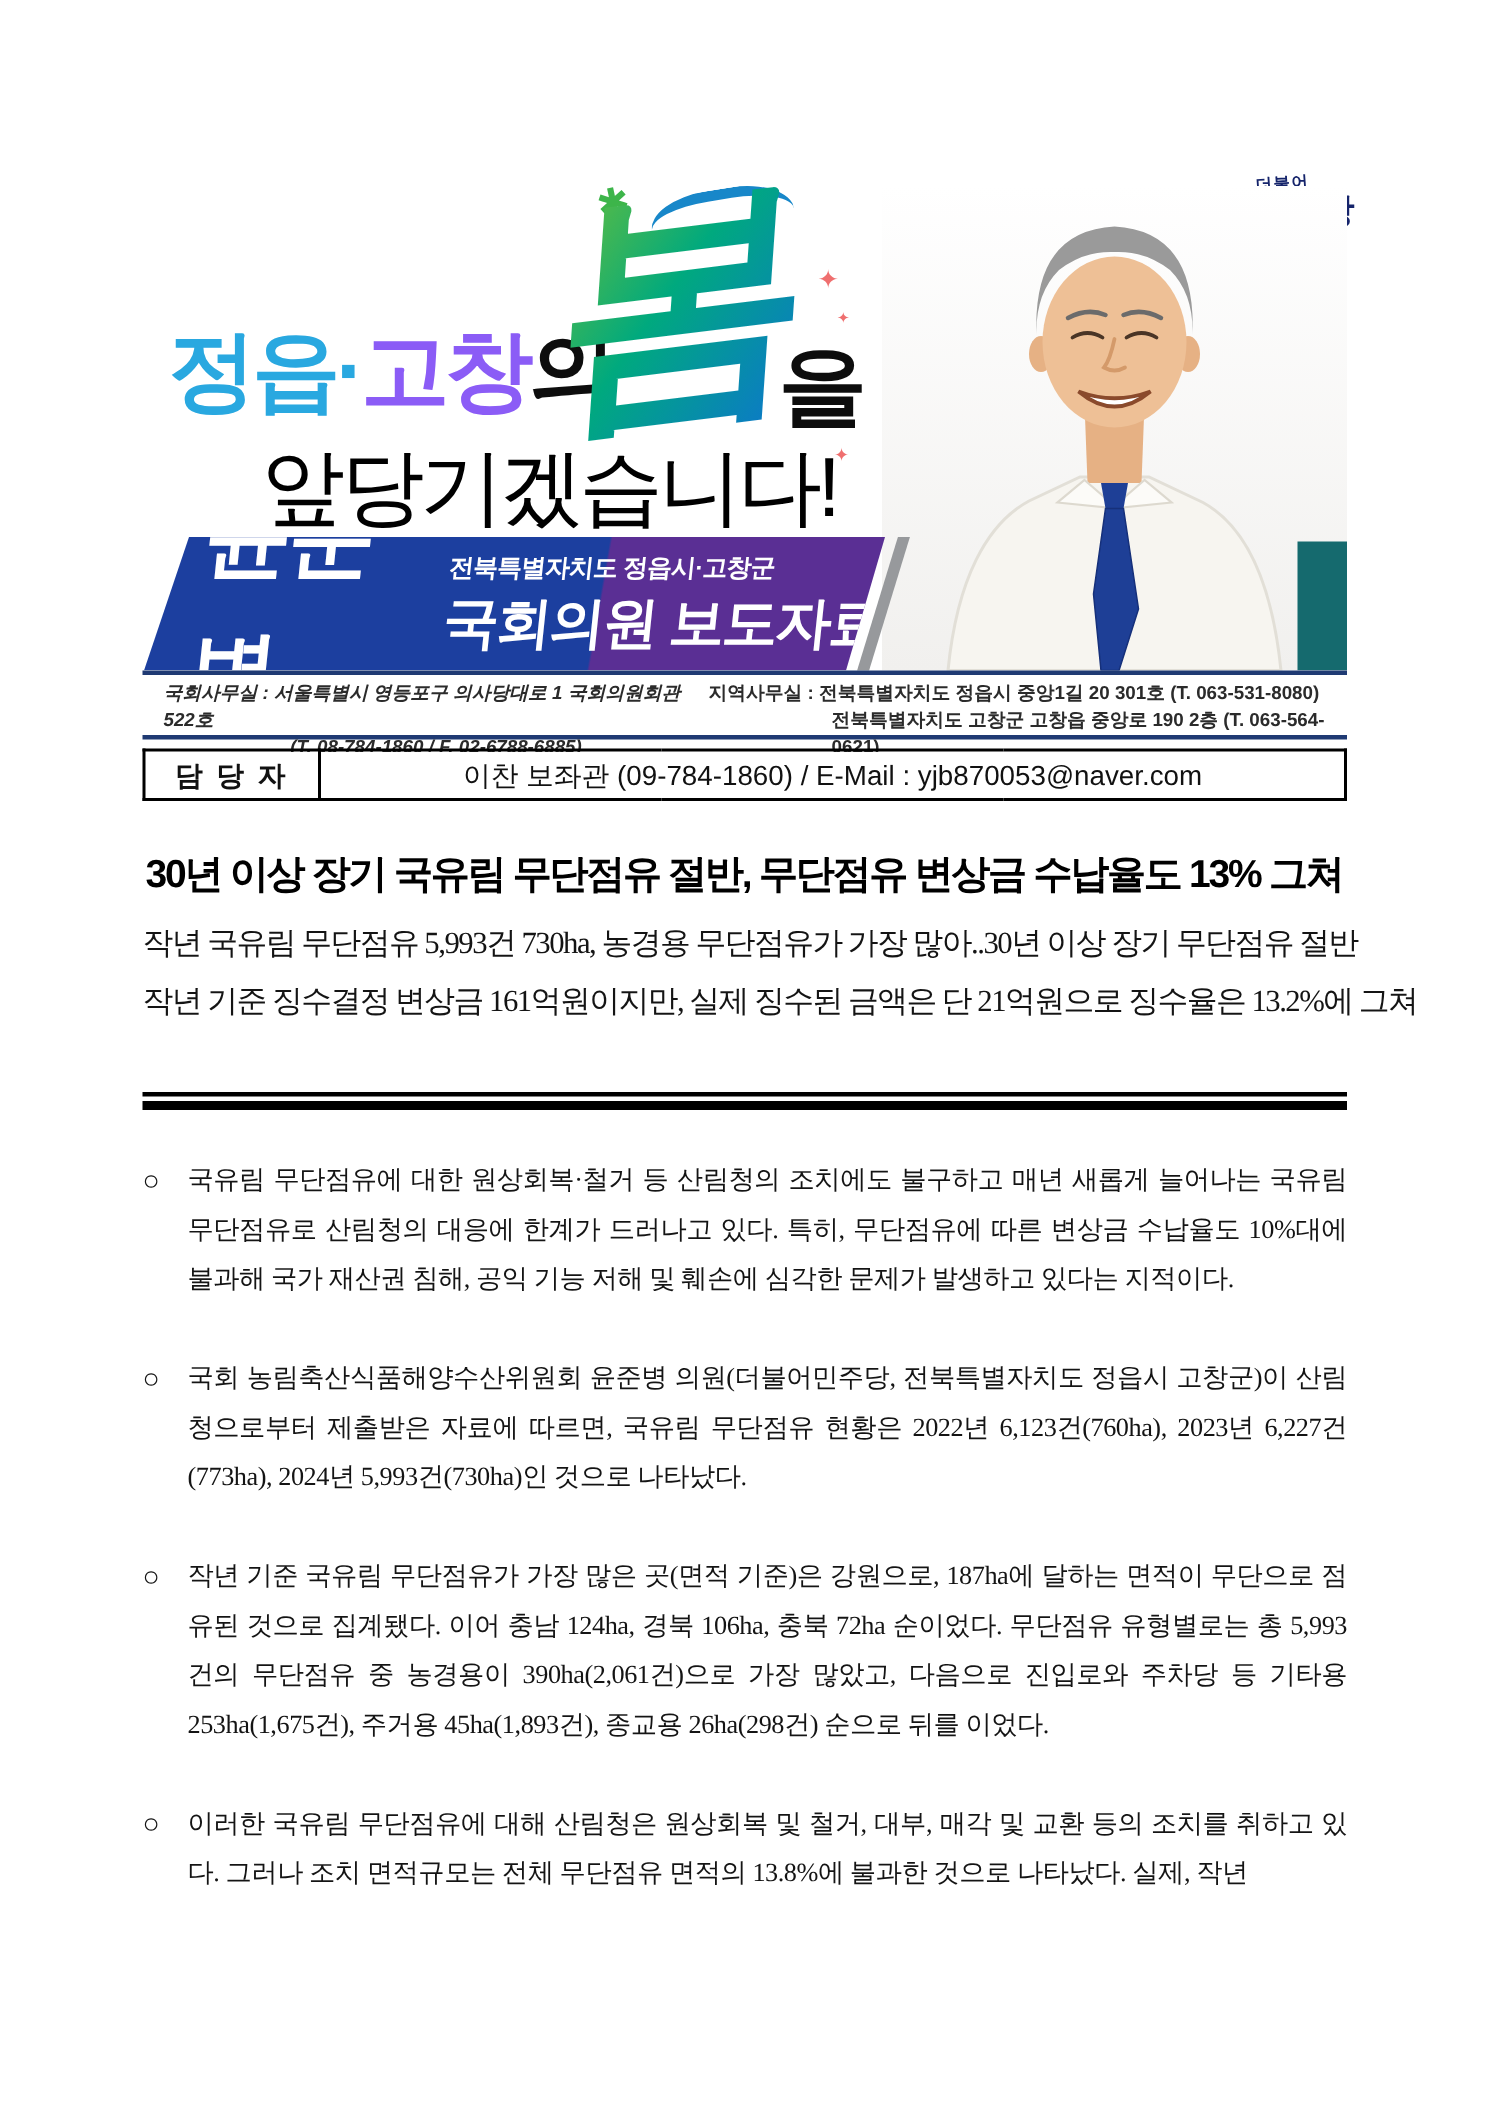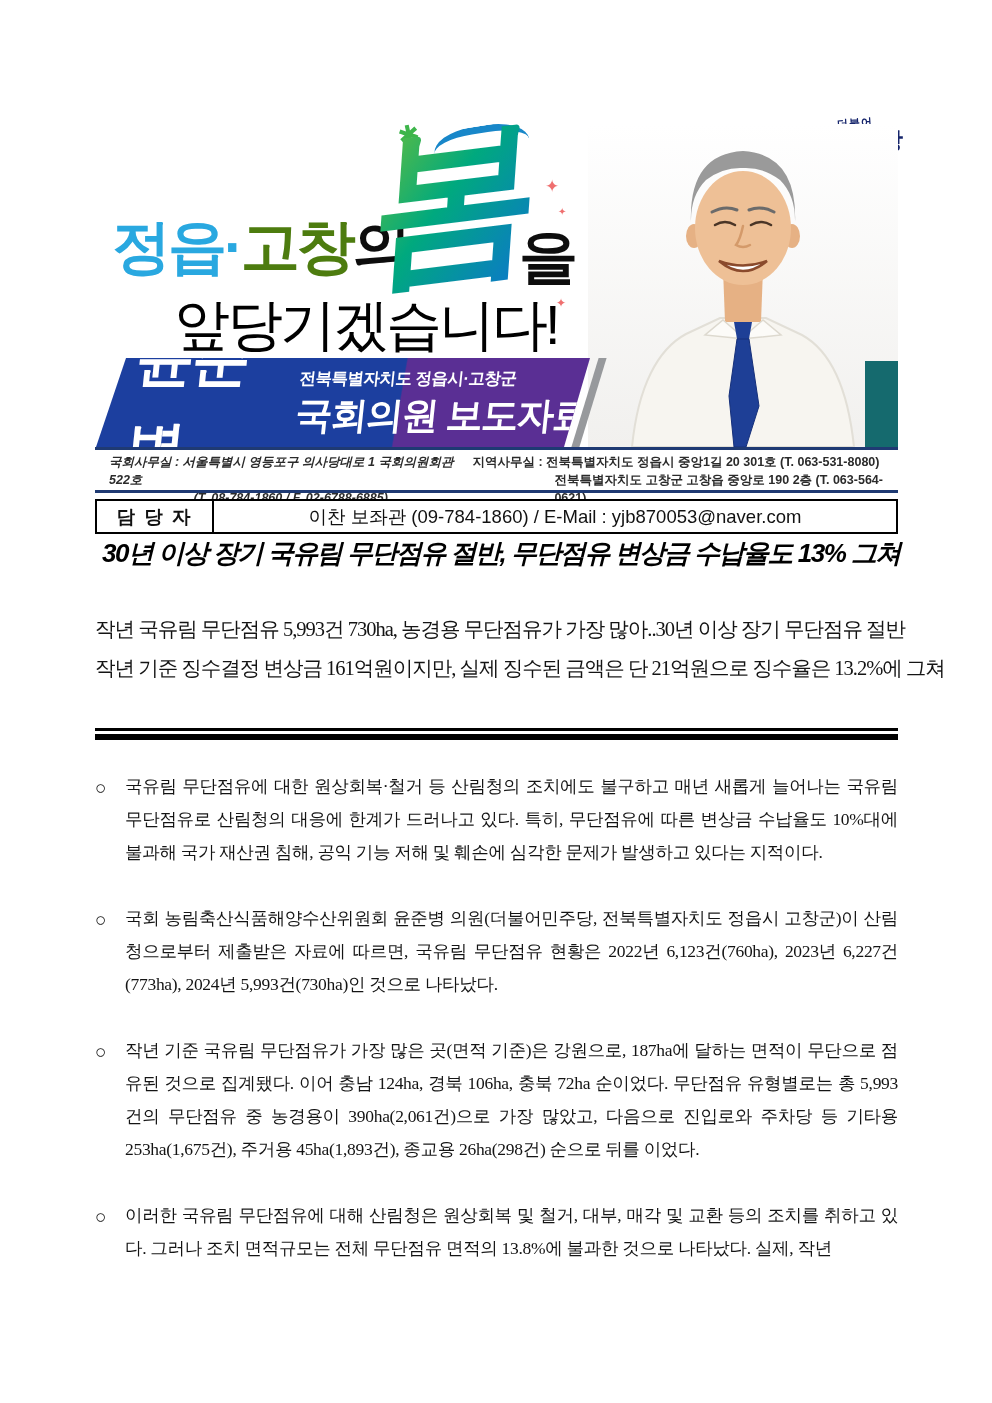--- a/index.html
+++ b/index.html
@@ -6,21 +6,21 @@
   .page{position:relative;width:992px;height:1403px;background:#fff;overflow:hidden;
         font-family:"Liberation Sans",sans-serif;color:#111;}
 
   
   .party{position:absolute;top:116px;left:833px;width:86px;color:#15246b;line-height:1.05;}
   .party-top{font-size:11px;font-weight:700;margin-left:4px;letter-spacing:1px;transform:rotate(-4deg);}
   .party-name{font-size:23px;font-weight:900;letter-spacing:0.5px;}
 
   
   .slogan-line1{position:absolute;top:208px;left:112px;font-size:59px;font-weight:900;letter-spacing:-3px;white-space:nowrap;}
-  .c-sky{color:#29a8e0;} .c-royal{color:#4d7c0f;} .c-ink{color:#0d0d0d;}
+  .c-sky{color:#29a8e0;} .c-royal{color:#8b5cf6;} .c-ink{color:#0d0d0d;}
   .bom{position:absolute;top:112px;left:372px;width:160px;height:205px;}
   .bom-glyph{display:inline-block;font-size:168px;font-weight:900;line-height:1.05;
              transform:skewY(-7deg) skewX(-4deg);
              background:linear-gradient(125deg,#57bb46 8%,#00a97e 45%,#0b7cc4 92%);
              -webkit-background-clip:text;background-clip:text;color:transparent;
              -webkit-text-fill-color:transparent;}
   .bom-star{position:absolute;top:8px;left:26px;font-size:26px;color:#3db54a;transform:rotate(-12deg);}
   .bom-swoosh{position:absolute;top:14px;left:62px;width:96px;height:34px;
               border-top:7px solid #1887c9;border-radius:50%/60%;transform:rotate(-9deg);}
   .eul{position:absolute;top:218px;left:519px;font-size:59px;font-weight:900;color:#0d0d0d;}
@@ -58,22 +58,22 @@
   
   .info-table{position:absolute;top:499px;left:95px;width:803px;border-collapse:collapse;
               table-layout:fixed;}
   .info-table td{border:2px solid #000;height:29px;vertical-align:middle;text-align:center;
                  font-size:18.5px;background:#fff;overflow:hidden;white-space:nowrap;}
   .info-table .lbl{font-weight:800;letter-spacing:2px;}
   .info-table .red{color:#c00000;font-weight:800;font-size:17.5px;}
   .col1{width:113px;} .col2{width:226px;} .col3{width:111px;}
 
   
-  .headline{position:absolute;top:536px;left:92px;width:808px;margin:0;text-align:right;
-            font-size:26px;font-weight:800;letter-spacing:-1.5px;color:#000;white-space:nowrap;font-style:italic;}
+  .headline{position:absolute;top:565px;left:92px;width:808px;margin:0;text-align:center;
+            font-size:26px;font-weight:800;letter-spacing:-1.5px;color:#000;white-space:nowrap;}
   .subheads{position:absolute;top:610px;left:95px;width:803px;
             font-family:"Liberation Serif",serif;color:#141414;}
   .subhead{font-size:20.5px;letter-spacing:-1px;line-height:38.5px;
            text-align:justify;text-align-last:justify;white-space:nowrap;}
 
   
   .rule-double{position:absolute;top:728px;left:95px;width:803px;border-top:3px solid #000;}
   .rule-double::after{content:"";display:block;height:6px;background:#000;margin-top:3px;}
 
   

